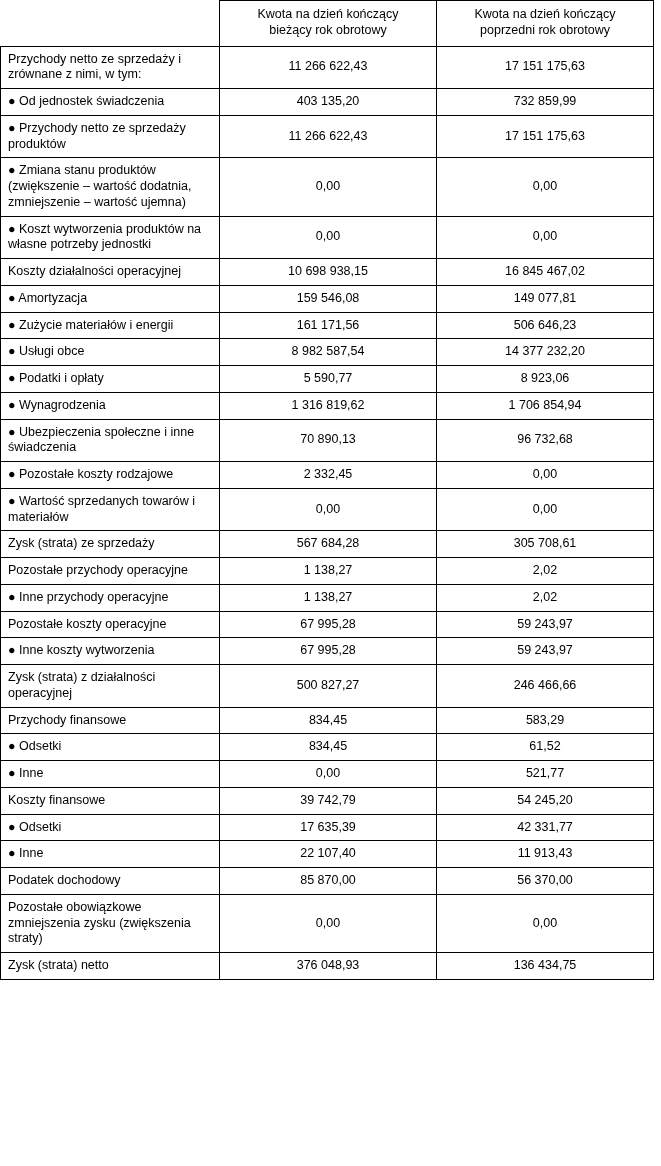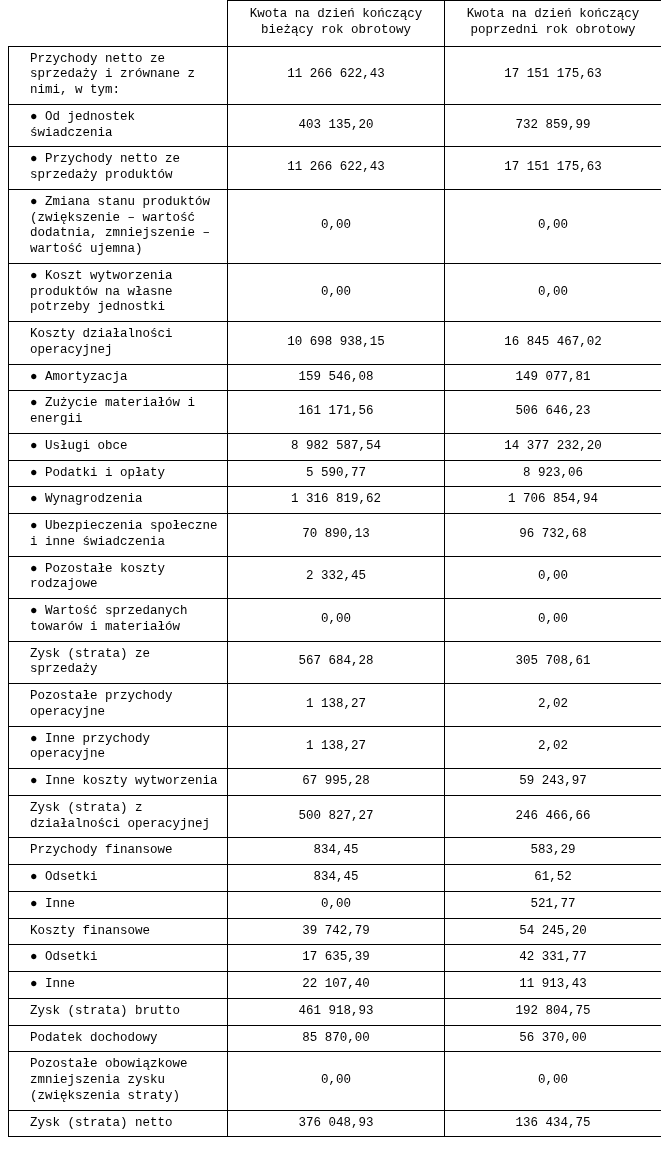--- a/index.html
+++ b/index.html
@@ -13,23 +13,22 @@
     color: #000000;
   }
   .sheet {
     width: 661px;
     box-sizing: border-box;
     padding: 0;
   }
   table.fin {
     border-collapse: collapse;
     width: 653px;
-    margin: 0 8px;
+    margin: 0 0;
     table-layout: fixed;
-    font-family: Liberation Mono, monospace;
   }
   table.fin col.c-label { width: 219px; }
   table.fin col.c-cur   { width: 217px; }
   table.fin col.c-prev  { width: 217px; }
 
   table.fin th, table.fin td {
     border: 1px solid #000000;
     font-size: 12.5px;
     line-height: 1.26;
     vertical-align: middle;
@@ -46,21 +45,21 @@
   table.fin thead th.corner {
     border: none;
   }
   table.fin thead th.hcell {
     border-left: 1px solid #000000;
     border-right: 1px solid #000000;
     border-top: 1px solid #000000;
   }
   table.fin tbody td.label {
     text-align: left;
-    padding: 5px 6px 5px 21px;
+    padding: 5px 6px 5px 7px;
   }
   table.fin tbody td.num {
     text-align: center;
     padding: 5px 6px;
     white-space: nowrap;
   }
 </style>
 </head>
 <body>
 
@@ -164,20 +163,25 @@
           <td class="label">Pozostałe przychody operacyjne</td>
           <td class="num">1 138,27</td>
           <td class="num">2,02</td>
         </tr>
         <tr>
           <td class="label">● Inne przychody operacyjne</td>
           <td class="num">1 138,27</td>
           <td class="num">2,02</td>
         </tr>
         <tr>
+          <td class="label">Pozostałe koszty operacyjne</td>
+          <td class="num">67 995,28</td>
+          <td class="num">59 243,97</td>
+        </tr>
+        <tr>
           <td class="label">● Inne koszty wytworzenia</td>
           <td class="num">67 995,28</td>
           <td class="num">59 243,97</td>
         </tr>
         <tr>
           <td class="label">Zysk (strata) z działalności operacyjnej</td>
           <td class="num">500 827,27</td>
           <td class="num">246 466,66</td>
         </tr>
         <tr>
@@ -202,25 +206,20 @@
         </tr>
         <tr>
           <td class="label">● Odsetki</td>
           <td class="num">17 635,39</td>
           <td class="num">42 331,77</td>
         </tr>
         <tr>
           <td class="label">● Inne</td>
           <td class="num">22 107,40</td>
           <td class="num">11 913,43</td>
-        </tr>
-        <tr>
-          <td class="label">Zysk (strata) brutto</td>
-          <td class="num">461 918,93</td>
-          <td class="num">192 804,75</td>
         </tr>
         <tr>
           <td class="label">Podatek dochodowy</td>
           <td class="num">85 870,00</td>
           <td class="num">56 370,00</td>
         </tr>
         <tr>
           <td class="label">Pozostałe obowiązkowe zmniejszenia zysku (zwiększenia straty)</td>
           <td class="num">0,00</td>
           <td class="num">0,00</td>

